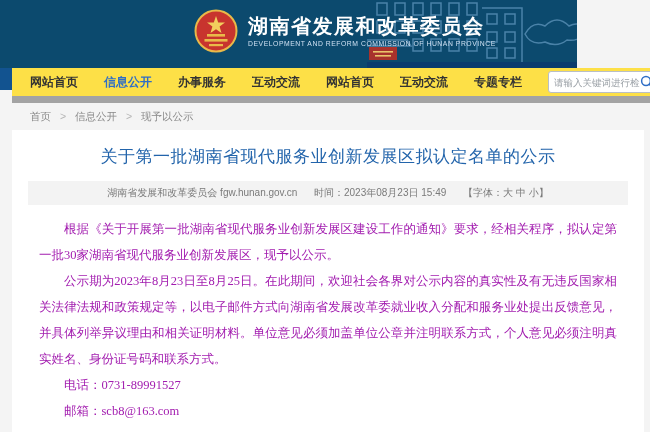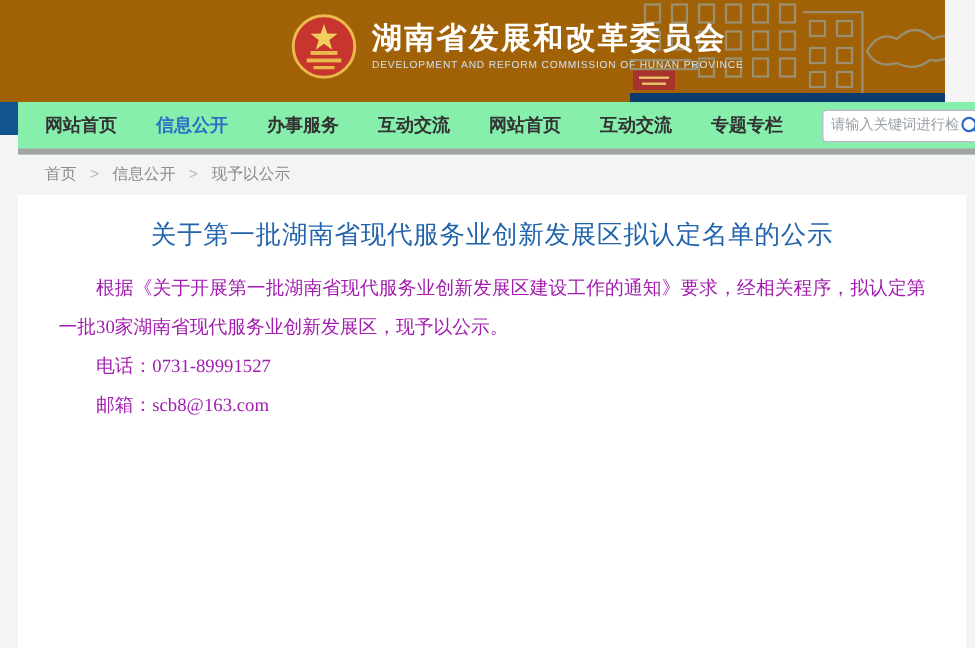--- a/index.html
+++ b/index.html
@@ -4,22 +4,22 @@
 <style>
   * { margin:0; padding:0; box-sizing:border-box; }
   html,body { background:#dfe3e8; }
   .page {
     position:relative; width:650px; height:432px;
     background:#f4f4f4; overflow:hidden;
     font-family:"Liberation Sans", sans-serif;
   }
   
   .header {
-    position:relative; width:630px; height:68px;
-    background:#a16207; overflow:hidden;
+    position:relative; width:577px; height:68px;
+    background:#0c4a6e; overflow:hidden;
   }
   .header-deco { position:absolute; right:0; top:0; }
   .header-brand {
     position:absolute; left:194px; top:9px;
     display:flex; align-items:center; gap:10px; z-index:2;
   }
   .brand-text .cn {
     color:#ffffff; font-size:20px; font-weight:bold; letter-spacing:1.5px;
     line-height:26px; white-space:nowrap;
   }
@@ -27,21 +27,21 @@
     color:#cfe0f2; font-size:6.8px; letter-spacing:0.55px;
     line-height:10px; white-space:nowrap;
   }
   .header-notch {
     position:absolute; left:0; top:68px; width:12px; height:22px;
     background:#125390; z-index:1;
   }
   
   .nav {
     position:relative; margin-left:12px; width:638px; height:35px;
-    background:#86efac; border-bottom:4px solid #a3a3a3;
+    background:#fde047; border-bottom:7px solid #a3a3a3;
     display:flex; align-items:center; padding-left:18px; z-index:2;
   }
   .nav-item {
     font-size:12px; font-weight:bold; color:#333333;
     margin-right:26px; white-space:nowrap; cursor:pointer;
   }
   .nav-item.active { color:#2f6ec6; }
   .nav-search {
     margin-left:auto; margin-right:8px;
     display:flex; align-items:center;
@@ -167,22 +167,28 @@
     <span class="crumb">首页</span>
     <span class="sep">&gt;</span>
     <span class="crumb">信息公开</span>
     <span class="sep">&gt;</span>
     <span class="crumb">现予以公示</span>
   </div>
 
   <div class="card">
     <div class="article-title">关于第一批湖南省现代服务业创新发展区拟认定名单的公示</div>
 
+    <div class="meta-bar">
+      <span>湖南省发展和改革委员会 fgw.hunan.gov.cn</span>
+      <span>时间：2023年08月23日 15:49</span>
+      <span>【字体：大 中 小】</span>
+    </div>
 
     <div class="article-body">
       <p>根据《关于开展第一批湖南省现代服务业创新发展区建设工作的通知》要求，经相关程序，拟认定第一批30家湖南省现代服务业创新发展区，现予以公示。</p>
+      <p>公示期为2023年8月23日至8月25日。在此期间，欢迎社会各界对公示内容的真实性及有无违反国家相关法律法规和政策规定等，以电子邮件方式向湖南省发展改革委就业收入分配和服务业处提出反馈意见，并具体列举异议理由和相关证明材料。单位意见必须加盖单位公章并注明联系方式，个人意见必须注明真实姓名、身份证号码和联系方式。</p>
       <p class="plain">电话：0731-89991527</p>
       <p class="plain">邮箱：scb8@163.com</p>
 
     </div>
   </div>
 
 </div>
 
 </body></html>

